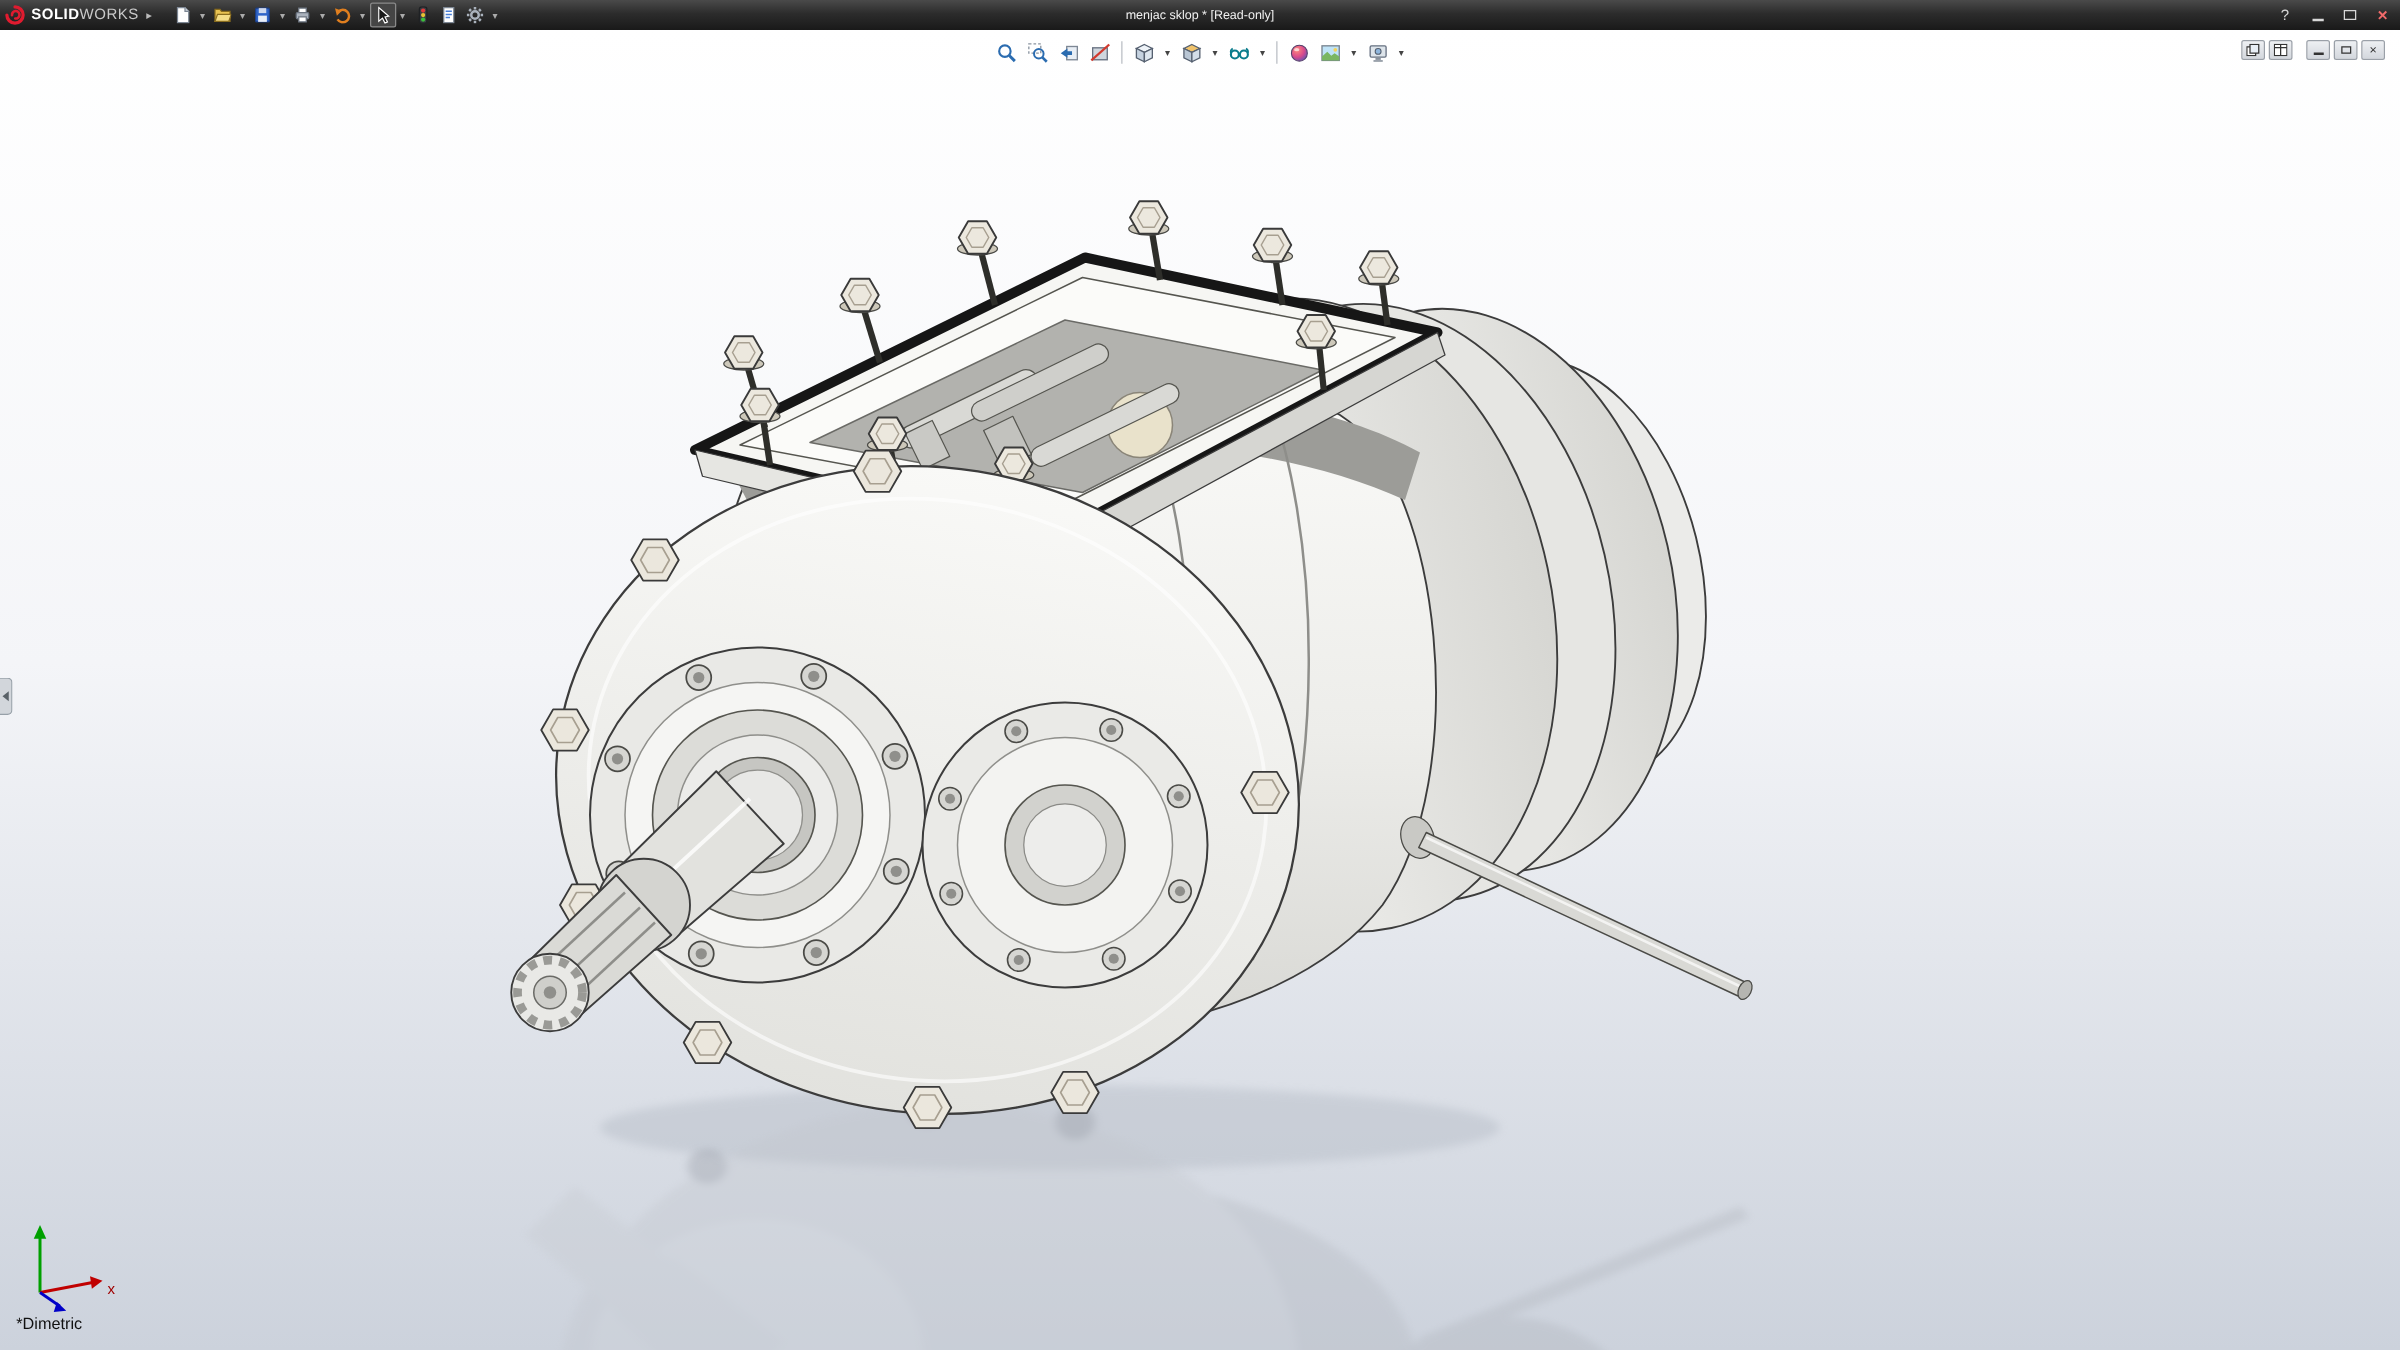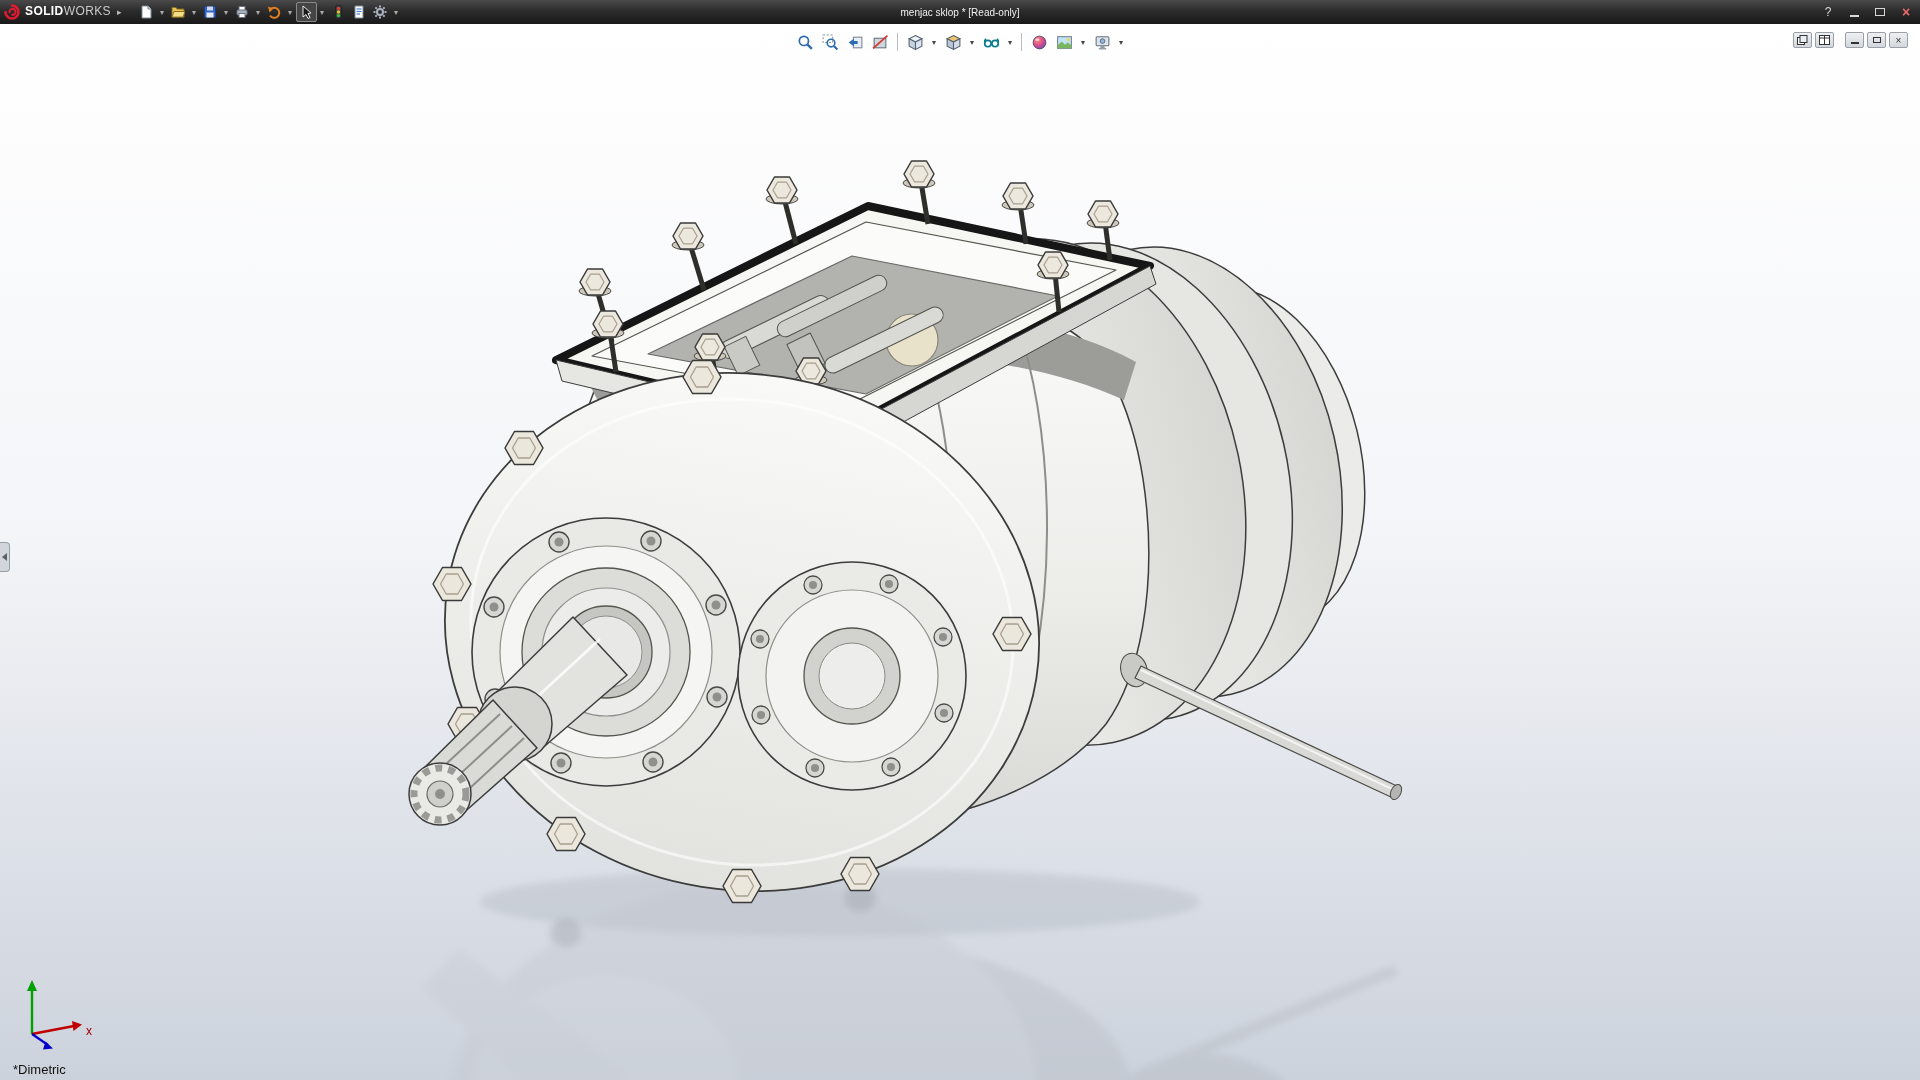--- a/index.html
+++ b/index.html
@@ -58,21 +58,21 @@
   
   .left-tab{
     position:absolute; left:0; top:518px; width:10px; height:30px;
     background:#d2d6db; border:1px solid #97a0a8; border-left:none;
     border-radius:0 4px 4px 0; display:flex; align-items:center; justify-content:center; z-index:20;
   }
   .left-tab .tri{ width:0; height:0; border-top:4px solid transparent; border-bottom:4px solid transparent; border-right:5px solid #5a6268; }
 
   
   .triad{ position:absolute; left:12px; bottom:26px; z-index:15; }
-  .view-label{ position:absolute; left:13px; bottom:3px; font-size:13px; color:#111; z-index:15; }
+  .view-label{ position:absolute; left:13px; bottom:14px; font-size:13px; color:#111; z-index:15; }
 </style>
 </head>
 <body>
 
 <div class="titlebar">
   <div class="logo">
     <svg width="16" height="16" viewBox="0 0 16 16">
       <path d="M8 1.5 A6.5 6.5 0 1 1 1.5 8" fill="none" stroke="#e01b2f" stroke-width="2.6" stroke-linecap="round"></path>
       <path d="M5.6 8.2 A3 3 0 1 1 8.2 10.8" fill="none" stroke="#e01b2f" stroke-width="2.1" stroke-linecap="round"></path>
     </svg>

